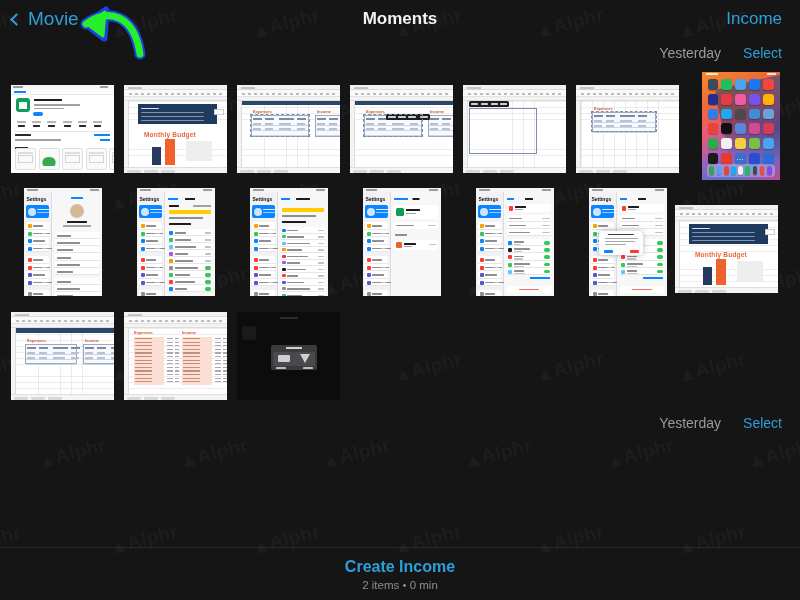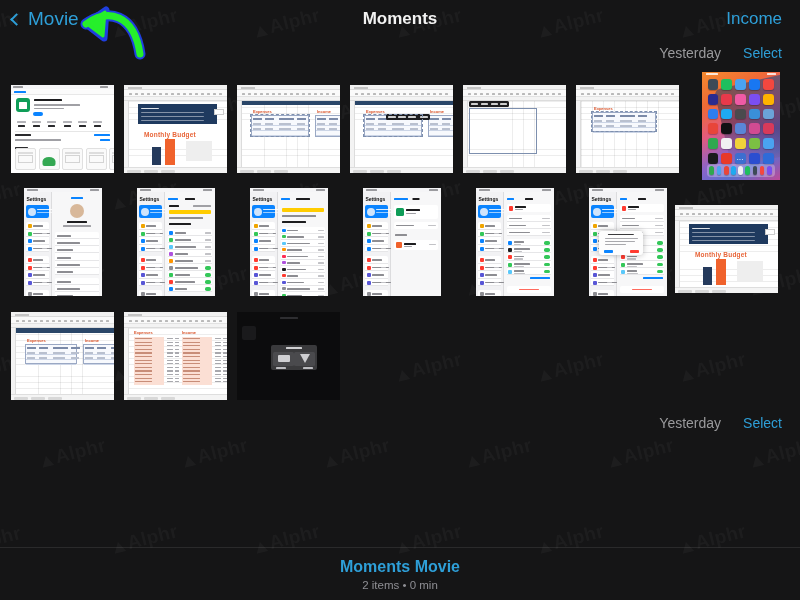--- a/index.html
+++ b/index.html
@@ -1589,17 +1589,17 @@
               <div style="position: absolute; left: 50%; transform: translateX(-50%); top: 2px; width: 0px; height: 0px; border-left: 5px solid transparent; border-right: 5px solid transparent; border-top: 9px solid rgb(207, 207, 210);"></div>
             </div>
             <div class="dk-cap" style="left: 10%; width: 22%;"></div>
             <div class="dk-cap" style="right: 10%; width: 22%;"></div>
           </div>
         </div>
       </div>
     </div>
 
   <div class="bottombar">
-    <div class="create-movie">Moments Movie</div>
+    <div class="create-movie">Create Income</div>
     <div class="movie-meta">2 items • 0 min</div>
   </div>
 
 </div>
 
 </body></html>

